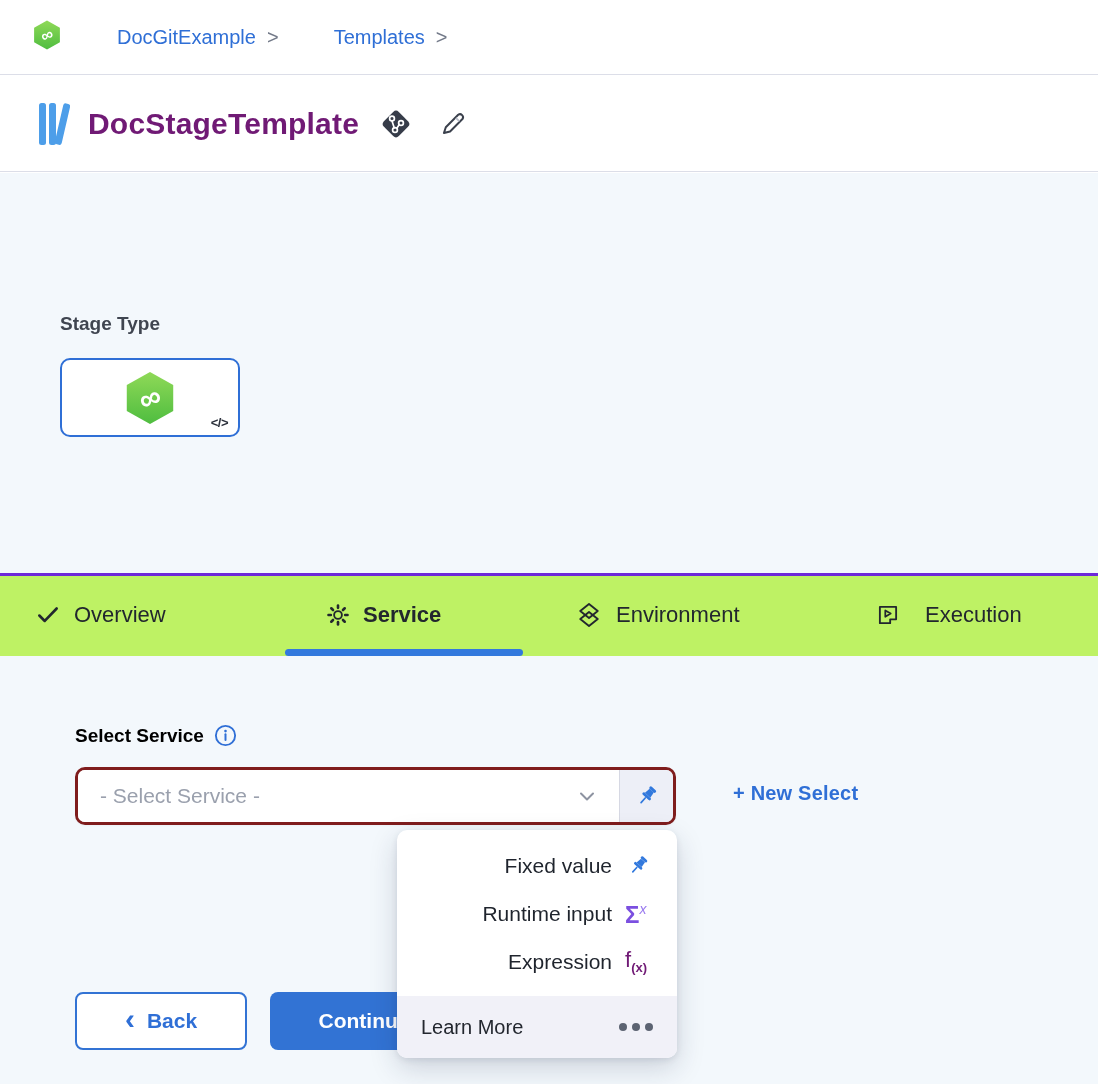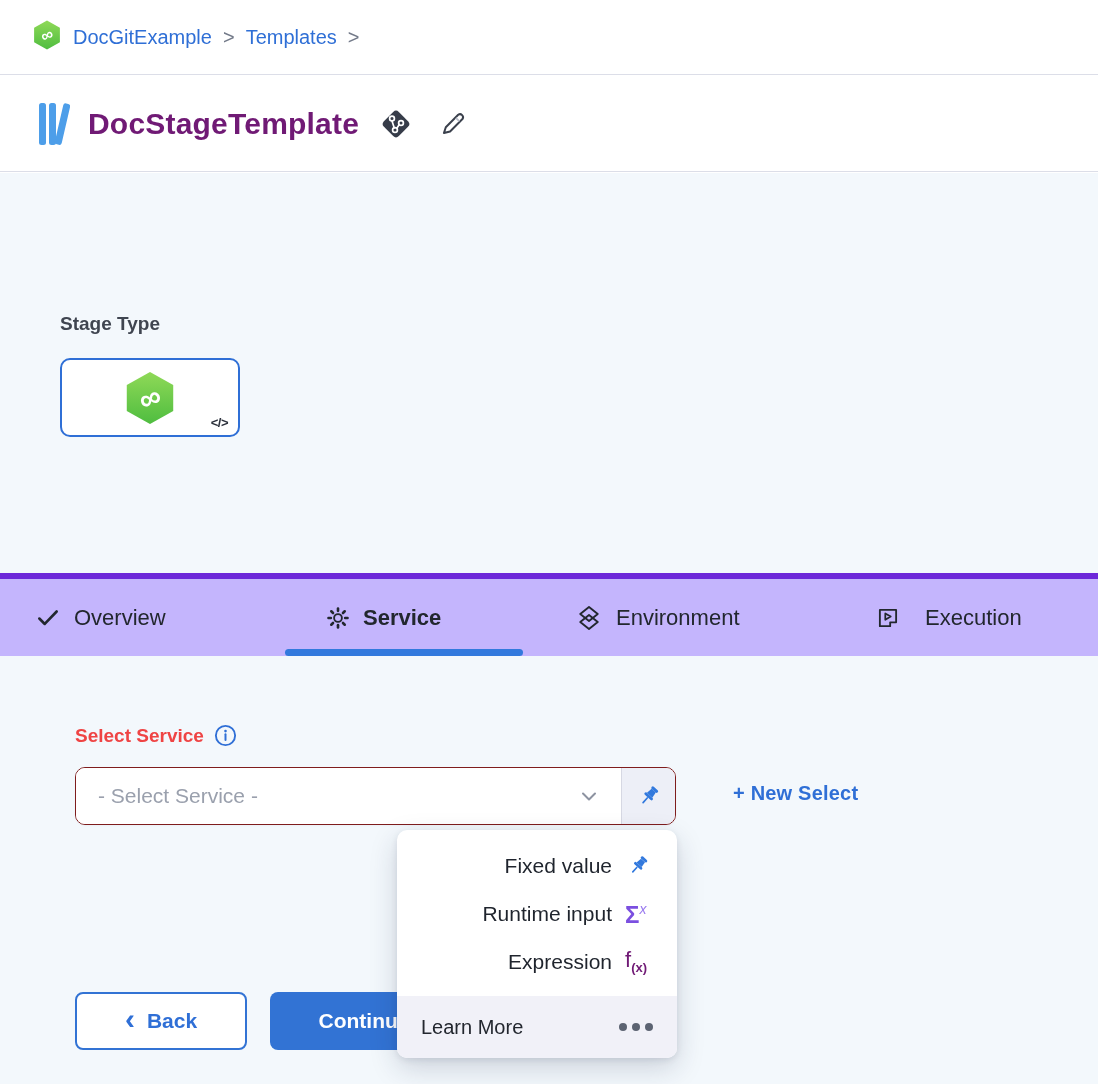--- a/index.html
+++ b/index.html
@@ -11,21 +11,21 @@
     overflow: hidden;
   }
   .page { position: relative; width: 1098px; height: 1084px; }
 
   
   .breadcrumb-bar {
     position: absolute; top: 0; left: 0; right: 0; height: 75px;
     background: #ffffff; border-bottom: 1px solid #dcdee8;
     display: flex; align-items: center; padding-left: 32px; gap: 11px;
   }
-  .crumb-link { color: #2f6fd6; font-size: 20px; font-weight: 500; cursor: pointer; }
+  .crumb-link { color: #2f6fd6; font-size: 20px; font-weight: 500; cursor: pointer; margin-left: 44px; }
   .crumb-sep { color: #737a89; font-size: 20px; font-weight: 500; }
 
   
   .hex-icon { display: inline-block; }
 
   
   .title-bar {
     position: absolute; top: 76px; left: 0; right: 0; height: 96px;
     background: #ffffff; border-bottom: 1px solid #dcdee8;
     display: flex; align-items: center; padding-left: 38px;
@@ -52,21 +52,21 @@
     display: flex; align-items: center; justify-content: center; cursor: pointer;
   }
   .stage-card .code-glyph {
     position: absolute; right: 10px; bottom: 5px;
     font-size: 13px; font-weight: 700; color: #2a2f3a; letter-spacing: -0.5px;
   }
 
   
   .tab-bar {
     position: absolute; top: 573px; left: 0; right: 0; height: 83px;
-    background: #c4b5fd; border-top: 6px solid #6d28d9;
+    background: #bef264; border-top: 3px solid #6d28d9;
   }
   .tab { position: absolute; top: 0; height: 77px; display: flex; align-items: center; gap: 13px; cursor: pointer; }
   .tab .tab-label { font-size: 22px; color: #22272e; font-weight: 400; }
   .tab.active .tab-label { font-weight: 700; }
   .tab-overview { left: 35px; }
   .tab-service { left: 325px; gap: 12px; }
   .tab-environment { left: 575px; }
   .tab-execution { left: 875px; gap: 24px; }
   .tab-underline {
     position: absolute; left: 285px; bottom: 0; width: 238px; height: 7px;
@@ -75,25 +75,25 @@
 
   
   .service-section {
     position: absolute; top: 656px; left: 0; right: 0; bottom: 0;
     background: #f3f8fc;
   }
   .select-label-row {
     position: absolute; left: 75px; top: 68px;
     display: flex; align-items: center; gap: 10px;
   }
-  .select-label { font-size: 19px; font-weight: 600; color: #ef4444; }
+  .select-label { font-size: 19px; font-weight: 600; color: #000000; }
 
   .select-control {
     position: absolute; left: 75px; top: 111px; width: 601px; height: 58px;
-    border: 1px solid #7f1d1d; border-radius: 10px; background: #ffffff;
+    border: 3px solid #7f1d1d; border-radius: 10px; background: #ffffff;
     display: flex; overflow: hidden;
     box-shadow: 0 1px 2px rgba(40,48,70,0.04);
   }
   .select-field {
     flex: 1; display: flex; align-items: center; justify-content: space-between;
     padding: 0 20px 0 22px; cursor: pointer; background: #ffffff;
   }
   .select-placeholder { font-size: 21px; color: #9aa0ad; }
   .pin-segment {
     width: 54px; background: #edeff7; border-left: 1px solid #d6d8e3;

